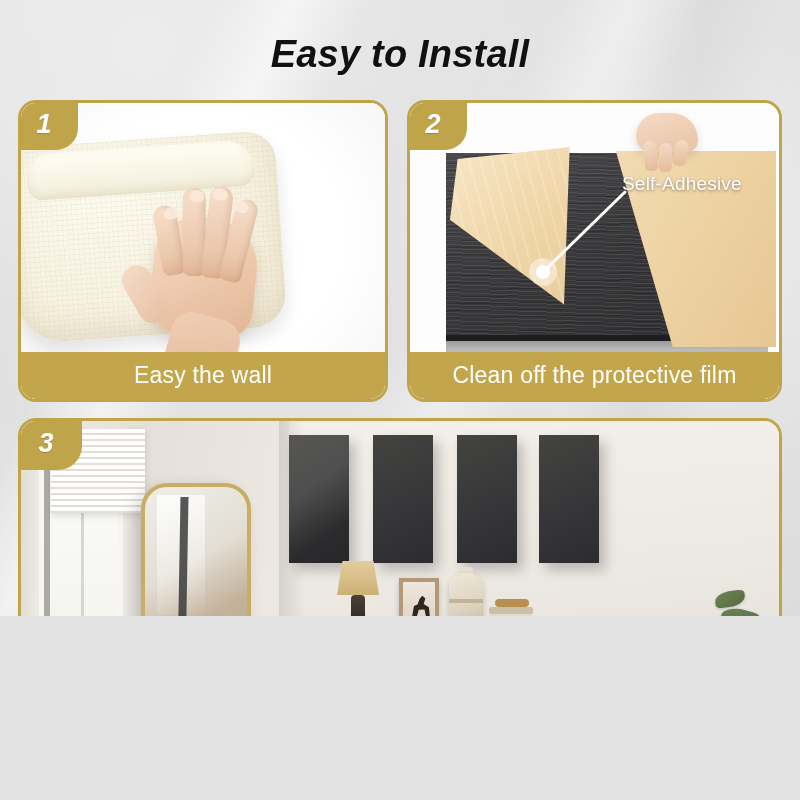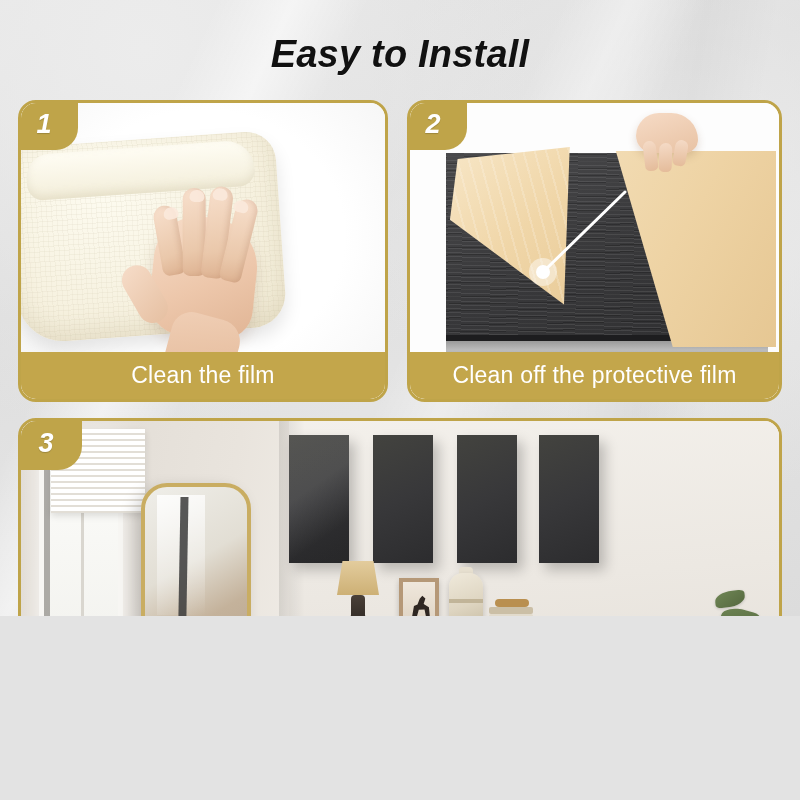--- a/index.html
+++ b/index.html
@@ -371,21 +371,21 @@
         <div class="finger f3"></div>
         <div class="finger f4"></div>
         <div class="thumb"></div>
         <div class="nail n1"></div>
         <div class="nail n2"></div>
         <div class="nail n3"></div>
         <div class="nail n4"></div>
       </div>
     </div>
     <div class="badge">1</div>
-    <div class="caption">Clean the film</div>
+    <div class="caption">Easy the wall</div>
   </div>
 
   <div class="card card-2">
     <div class="photo">
       <div class="p2-bg"></div>
       <div class="p2-stage">
         <div class="acoustic">
           <div class="acoustic-tex"></div>
         </div>
         <div class="panel-edge-dark"></div>
@@ -404,20 +404,21 @@
     </div>
     <div class="badge">2</div>
     <div class="caption">Clean off the protective film</div>
   </div>
 
   <svg class="callout-svg" style="left:407px;top:100px;">
     <line x1="218" y1="92" x2="136" y2="172" stroke="#ffffff" stroke-width="3" stroke-linecap="round"></line>
     <circle cx="136" cy="172" r="14" fill="#ffffff" opacity="0.45"></circle>
     <circle cx="136" cy="172" r="7" fill="#ffffff"></circle>
   </svg>
+  <div class="adh-label">Self-Adhesive</div>
 
   <div class="card card-3">
     <div class="room">
       <div class="wall-main"></div>
       <div class="wall-left"></div>
       <div class="corner-shadow"></div>
 
       <div class="window">
         <div class="window-frame-dark"></div>
         <div class="window-mullion"></div>

